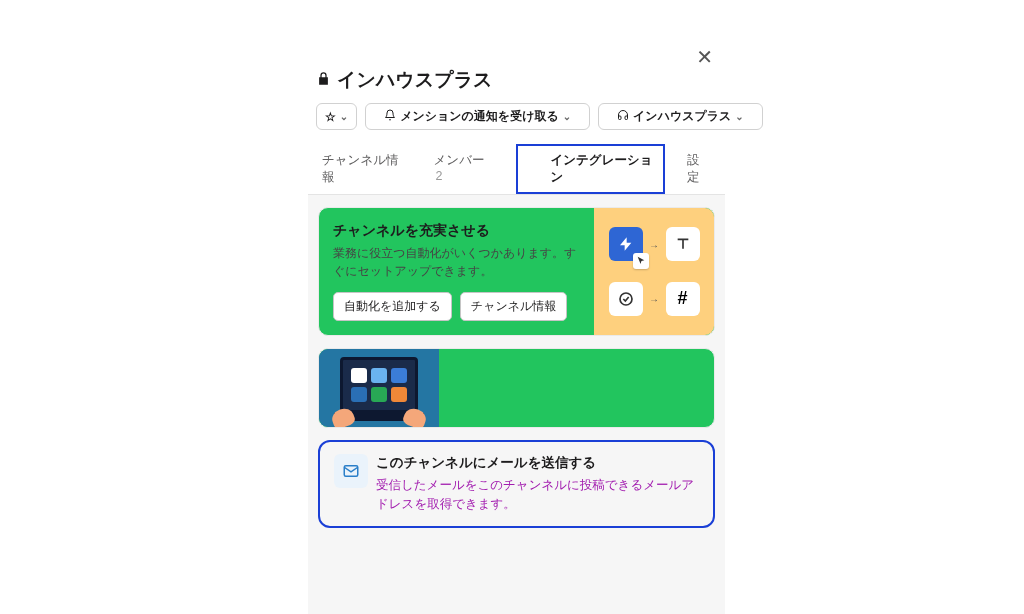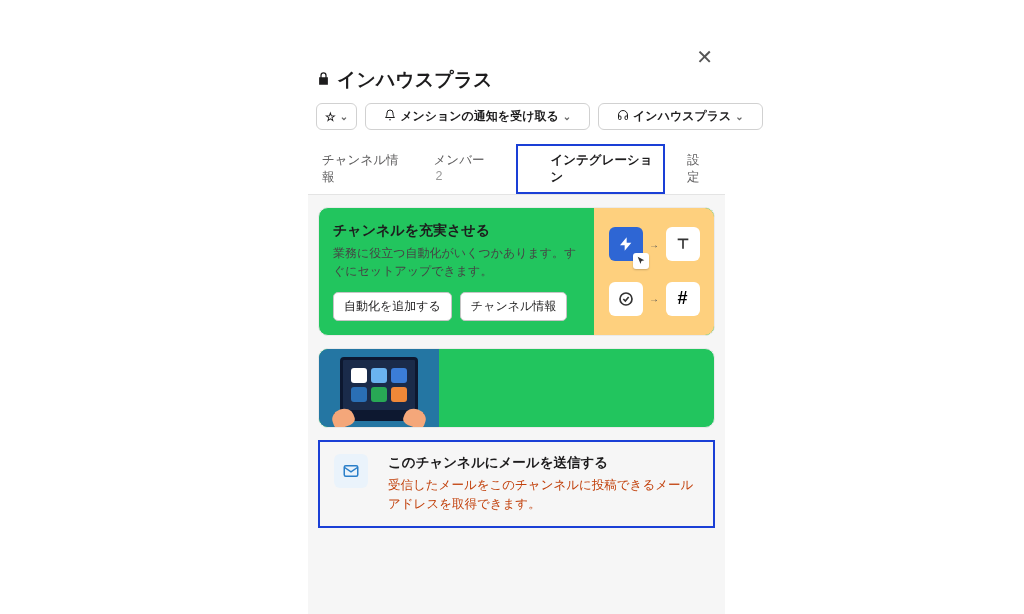--- a/index.html
+++ b/index.html
@@ -231,24 +231,24 @@
       width: 22px;
       height: 18px;
       background: #f4a77a;
       border-radius: 50% 50% 30% 30%;
       bottom: 0;
     }
     .hand.left { left: -2px; transform: rotate(-20deg); }
     .hand.right { right: -2px; transform: rotate(20deg); }
     .email-card {
       border: 2px solid #1a3fd6;
-      border-radius: 0;
+      border-radius: 12px;
       padding: 12px 14px;
       display: flex;
-      gap: 20px;
+      gap: 8px;
       align-items: flex-start;
     }
     .email-icon-box {
       width: 34px;
       height: 34px;
       background: #eaf3fb;
       border-radius: 6px;
       display: flex;
       align-items: center;
       justify-content: center;
@@ -260,21 +260,21 @@
       flex: 1;
     }
     .email-title {
       font-size: 13.5px;
       font-weight: 800;
       color: #1d1c1d;
       margin-bottom: 4px;
     }
     .email-desc {
       font-size: 12.5px;
-      color: #c2410c;
+      color: #a21caf;
       line-height: 1.5;
     }
     .chevron {
       font-size: 10px;
       color: #666;
     }
   </style>
 </head>
 <body>
 

